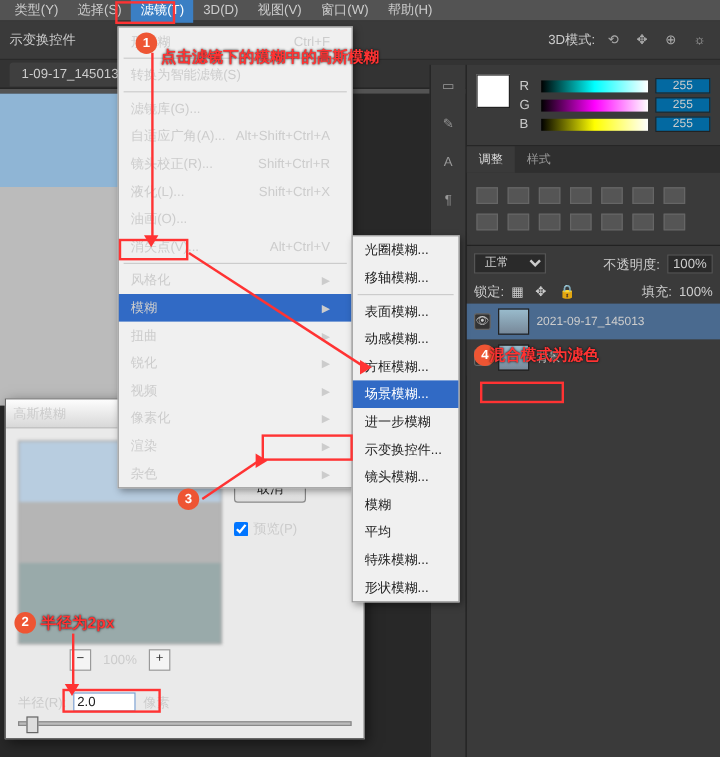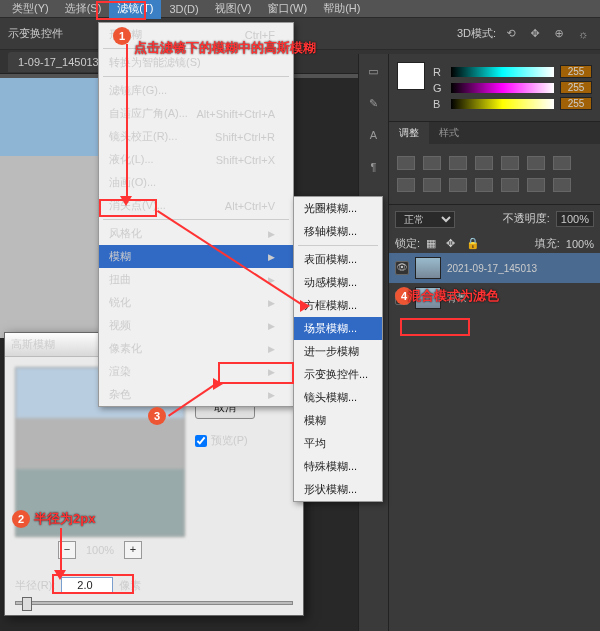--- a/index.html
+++ b/index.html
@@ -33,41 +33,41 @@
 .dlg-body{padding:10px;display:flex;gap:10px}
 .preview{width:170px;height:170px;border:1px solid #999;background:linear-gradient(#b8cde0 0 30%,#b5b5b5 30% 60%,#9aa 60% 100%);filter:blur(1.5px);position:relative}
 .dlg-btns{display:flex;flex-direction:column;gap:6px;align-items:stretch}
 .btn{background:linear-gradient(#fff,#dcdcdc);border:1px solid #888;border-radius:3px;padding:3px 18px;color:#222;text-align:right}
 .btn.primary{border:1px solid #3b7fc4;box-shadow:0 0 0 1px #8fb9e6 inset}
 .chk{display:flex;align-items:center;gap:4px;color:#333;margin-top:8px}
 .chk input{width:12px;height:12px}
 .zoomrow{display:flex;align-items:center;justify-content:center;gap:10px;color:#333;margin-top:4px}
 .zoomrow .zbtn{width:18px;height:18px;border:1px solid #999;background:#f4f4f4;text-align:center;line-height:15px;color:#333}
 .radiusrow{display:flex;align-items:center;gap:6px;color:#333;margin:8px 10px}
-.radiusrow input{width:52px;border:1px solid #7a9fcf;background:#fff;color:#222;padding:1px 15px;text-align:left}
+.radiusrow input{width:52px;border:1px solid #7a9fcf;background:#fff;color:#222;padding:1px 2px;text-align:left}
 .slider{height:4px;background:#bbb;border:1px solid #888;margin:4px 10px 10px;position:relative}
 .slider .thumb{position:absolute;left:6px;top:-5px;width:10px;height:14px;background:#ddd;border:1px solid #666}
 
 .panels{position:absolute;right:0;top:54px;width:212px;bottom:0;background:#3a3a3a;border-left:1px solid #222}
 .panel{border-bottom:1px solid #222}
 .panel-tabs{display:flex;background:#2f2f2f;height:22px}
 .panel-tabs span{padding:4px 10px;font-size:10px;color:#999}
 .panel-tabs span.active{background:#3a3a3a;color:#ddd}
 .panel-body{padding:8px}
 .swatch{width:28px;height:28px;background:#fff;border:1px solid #222;margin-bottom:4px}
 .slider-row{display:flex;align-items:center;gap:6px;margin:3px 0}
 .slider-row .lab{width:12px;color:#ccc}
 .slider-row .bar{flex:1;height:10px}
 .slider-row .bar.r{background:linear-gradient(90deg,#000,#00ffff,#fff)}
 .slider-row .bar.g{background:linear-gradient(90deg,#000,#ff00ff,#fff)}
 .slider-row .bar.b{background:linear-gradient(90deg,#000,#ffff00,#fff)}
-.slider-row .val{width:32px;background:#a16207;text-align:center;font-size:10px;border:1px solid #222}
+.slider-row .val{width:46px;background:#0369a1;text-align:center;font-size:10px;border:1px solid #222}
 .adjust-grid{display:flex;flex-wrap:wrap;gap:8px;padding:4px 0}
 .adjust-grid .aico{width:18px;height:14px;background:#555;border:1px solid #666}
-.layers-head{display:flex;align-items:flex-start;padding:6px;gap:6px;font-size:10px}
+.layers-head{display:flex;align-items:flex-end;padding:6px;gap:6px;font-size:10px}
 .layers-head select{background:#2a2a2a;border:1px solid #555;color:#ccc;font-size:10px;padding:1px 4px;width:60px}
 .layers-head .opc{margin-left:auto}
 .layers-head .opcval{background:#2a2a2a;border:1px solid #555;padding:1px 4px}
 .lock-row{display:flex;align-items:center;gap:6px;padding:2px 6px;font-size:10px}
 .lock-row .ico{width:14px;height:14px;display:inline-block}
 .layer-item{display:flex;align-items:center;gap:6px;padding:4px 6px;background:#3a3a3a}
 .layer-item.sel{background:#4a6a8f}
 .eye{width:14px;height:14px;border:1px solid #666;border-radius:2px;background:#333;text-align:center;line-height:11px;font-size:9px}
 .thumb-layer{width:26px;height:22px;background:linear-gradient(#9bc,#789);border:1px solid #222}
 .layer-item .name{font-size:10px}

